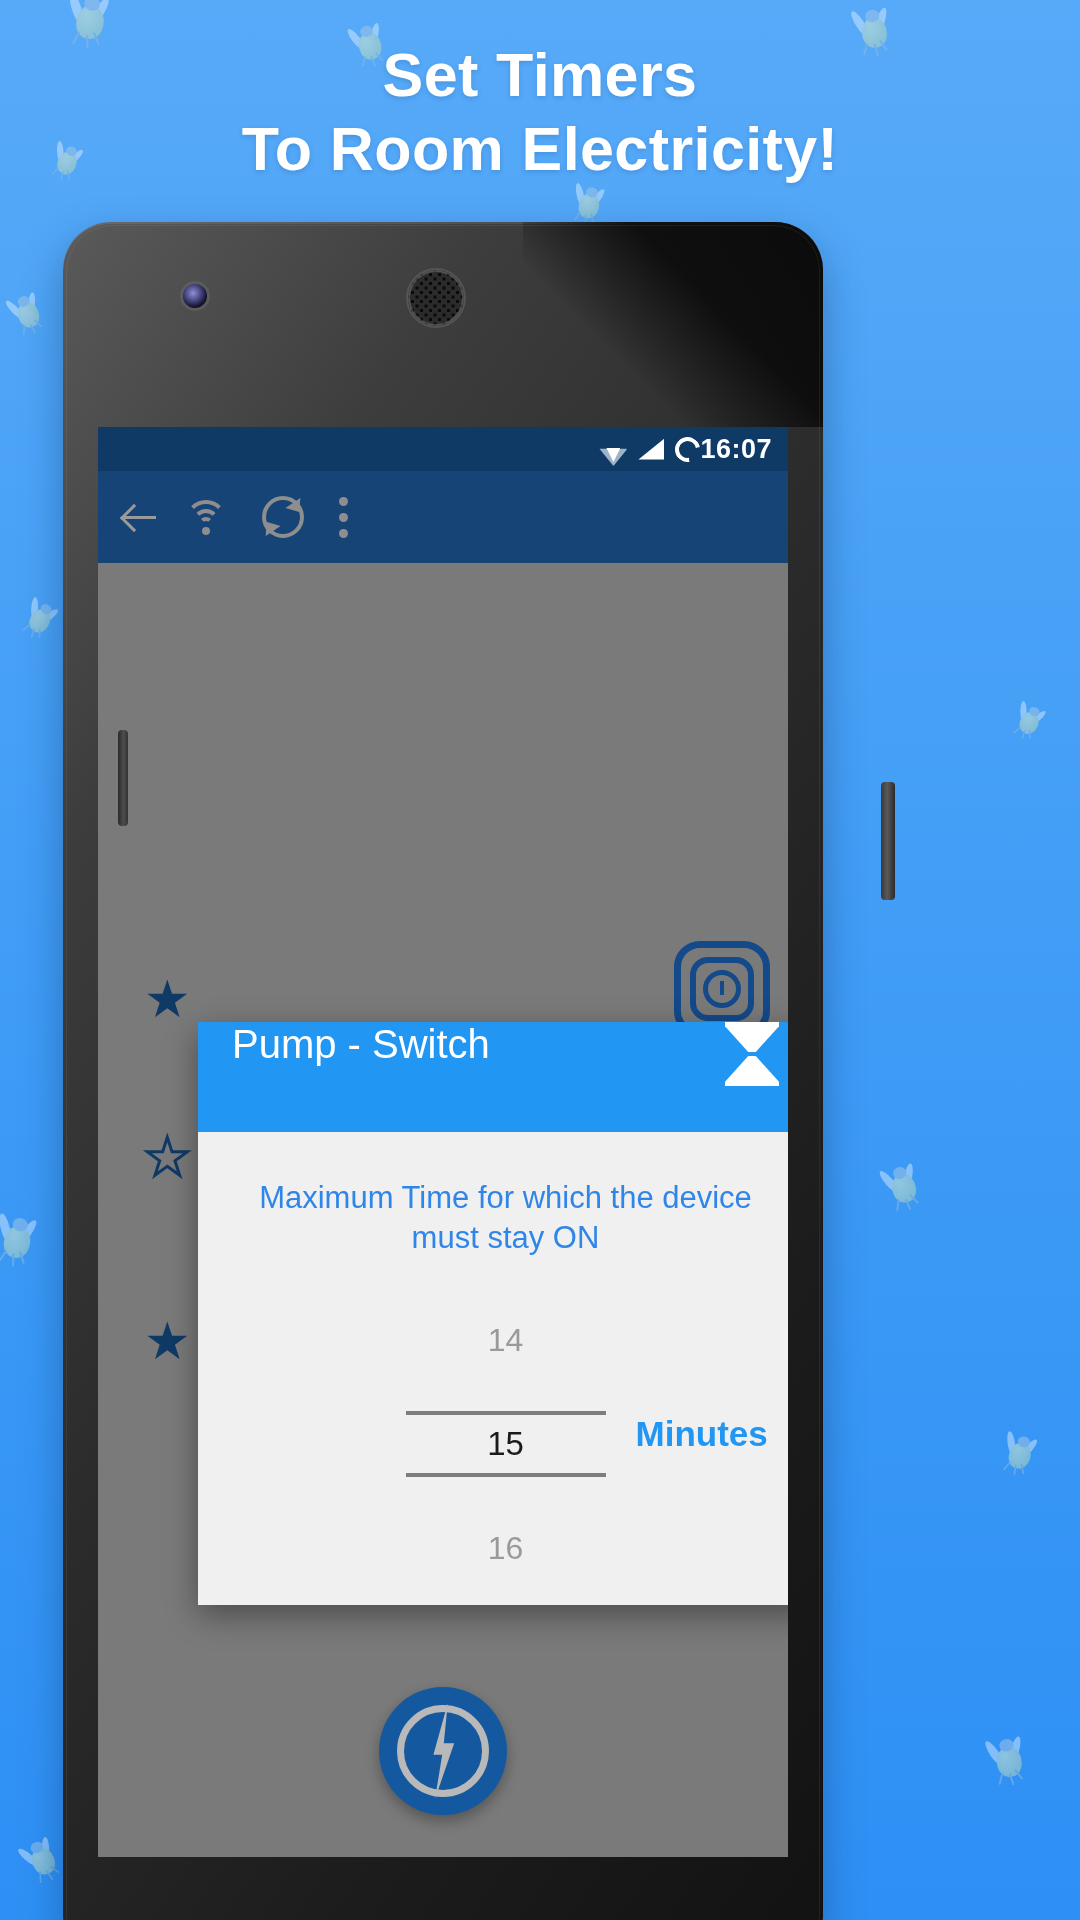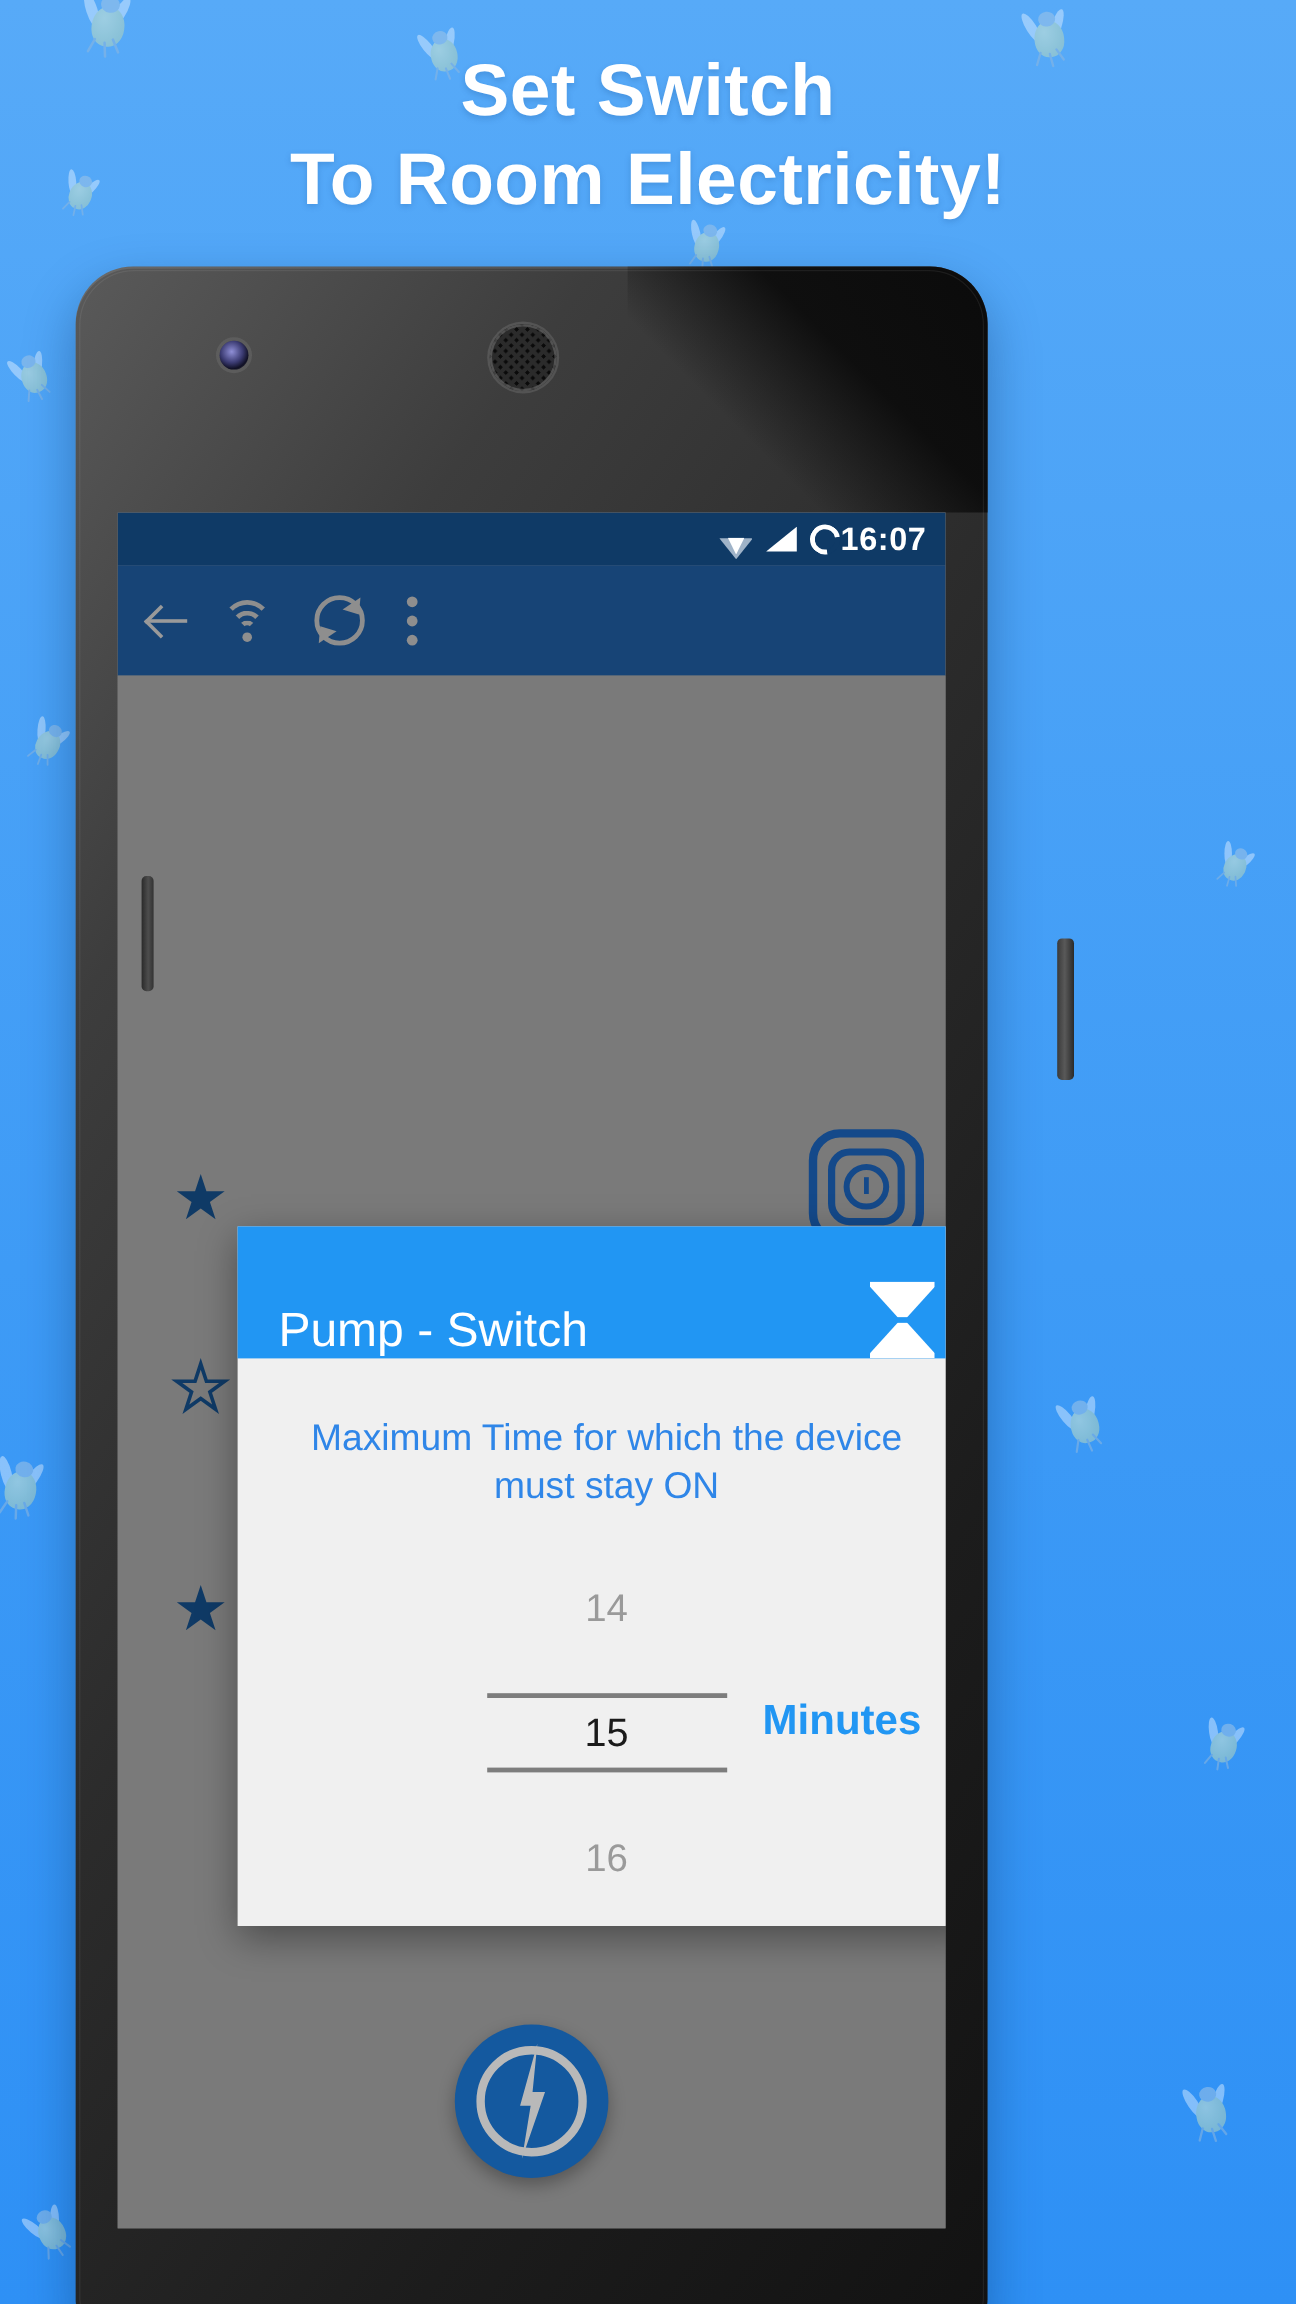--- a/index.html
+++ b/index.html
@@ -254,21 +254,21 @@
     position:absolute;
     left:100px; top:595px;
     width:615px;
     background:#F0F0F0;
     box-shadow: 0 10px 30px rgba(0,0,0,.38);
     z-index:20;
   }
   #dialog-header {
     background:#2196F3;
     height:110px;
-    display:flex; align-items:flex-end; justify-content:space-between;
+    display:flex; align-items:flex-start; justify-content:space-between;
     padding:0 34px;
   }
   #dialog-title { color:#ffffff; font-size:40px; }
   .hourglass {
     width:54px; height:64px; position:relative; flex:none;
   }
   .hourglass .top, .hourglass .bot {
     position:absolute; left:0; width:54px; height:30px; background:#ffffff;
   }
   .hourglass .top { top:0; clip-path: polygon(0 0, 100% 0, 100% 14%, 57% 100%, 43% 100%, 0 14%); }
@@ -430,21 +430,21 @@
     <span class="wingL"></span>
     <span class="wingR"></span>
     <span class="body"></span>
     <span class="headd"></span>
     <span class="legA"></span>
     <span class="legB"></span>
     <span class="legC"></span>
   </div>
 
 <h1 id="promo-head">
-  <span>Set Switch</span>
+  <span>Set Timers</span>
   <span class="l2">To Room Electricity!</span>
 </h1>
 
 <div id="phone">
   <div id="phone-top">
     <div id="camera"></div>
     <div id="speaker"></div>
     <div id="phone-gloss"></div>
   </div>
 

